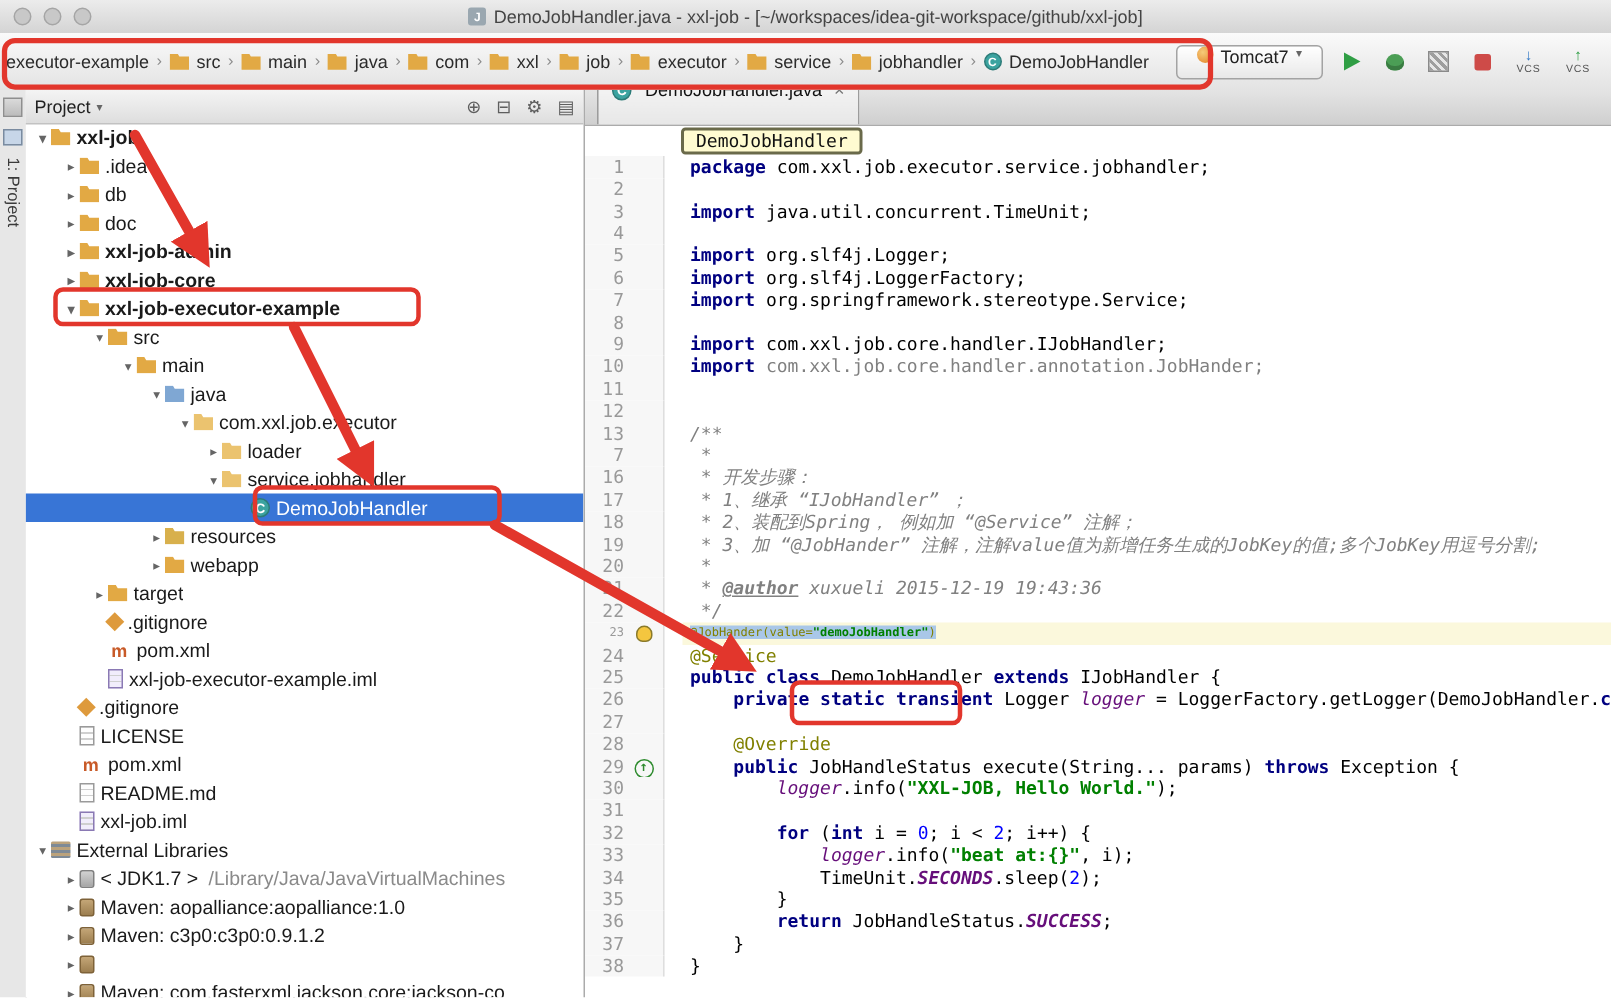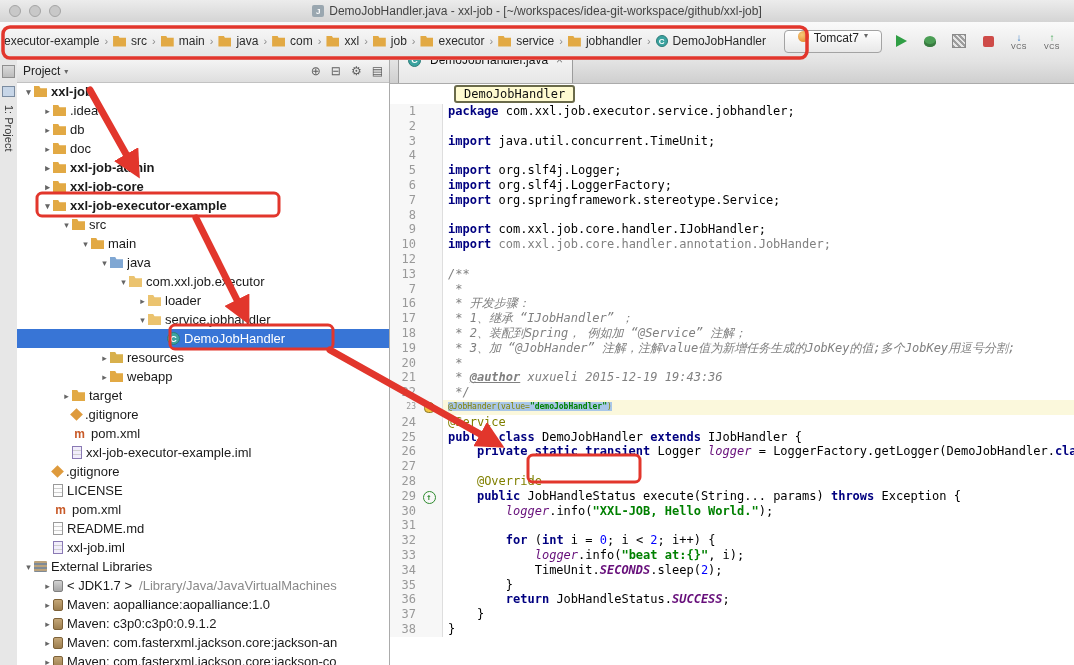--- a/index.html
+++ b/index.html
@@ -99,21 +99,21 @@
   .tab-close{color:#777;font-size:12px;margin-left:3px;}
   .chip-row{height:20px;display:flex;align-items:center;padding-left:64px;background:#FFF;}
   .chip{border:2px solid #6A6A4A;background:#FFFBD1;border-radius:3px;padding:0 8px;
     font-family:"DejaVu Sans Mono",monospace;font-size:12px;color:#111;}
   .code{position:absolute;left:0;right:0;top:44px;bottom:0;overflow:hidden;
     font-family:"DejaVu Sans Mono",monospace;font-size:12px;background:#FFF;}
   .crow{height:14.8px;line-height:14.8px;display:flex;white-space:pre;}
   .gut{width:53px;flex:none;display:flex;background:#F7F7F7;border-right:1px solid #DEDEDE;box-sizing:border-box;}
   .ln{width:26px;flex:none;text-align:right;color:#999;}
   .mk{flex:1;display:flex;justify-content:center;}
-  .ct{flex:1;padding-left:5px;overflow:hidden;}
+  .ct{flex:1;padding-left:5px;overflow:hidden;margin-left:12px;}
   .crow.caret .ct{background:#FBF8DC;}
   .selbg{background:#A9C7E8;}
   .kw{color:#000080;font-weight:bold;}
   .str{color:#008000;font-weight:bold;}
   .com{color:#808080;font-style:italic;}
   .doctag{color:#808080;font-style:italic;font-weight:bold;text-decoration:underline;}
   .ann{color:#808000;}
   .fld{color:#660E7A;font-style:italic;}
   .stc{color:#660E7A;font-style:italic;font-weight:bold;}
   .num{color:#0000FF;}
@@ -387,21 +387,20 @@
         <span class="tlabel">Maven: aopalliance:aopalliance:1.0</span>
       </div>
       <div class="trow" style="padding-left: 25px;">
         <span class="arrow">▸</span>
         <span class="ticon icon-lib"></span>
         <span class="tlabel">Maven: c3p0:c3p0:0.9.1.2</span>
       </div>
       <div class="trow" style="padding-left: 25px;">
         <span class="arrow">▸</span>
         <span class="ticon icon-lib"></span>
-        <span class="tlabel">Maven: com.fasterxml.jackson.core:jackson-an</span>
       </div>
       <div class="trow" style="padding-left: 25px;">
         <span class="arrow">▸</span>
         <span class="ticon icon-lib"></span>
         <span class="tlabel">Maven: com.fasterxml.jackson.core:jackson-co</span>
       </div>
     </div>
 </div>
 
 <div class="editor">
@@ -420,20 +419,21 @@
         <div class="crow"><span class="gut"><span class="ln">1</span><span class="mk"></span></span><span class="ct"><span class="kw">package</span><span> com.xxl.job.executor.service.jobhandler;</span></span></div>
         <div class="crow"><span class="gut"><span class="ln">2</span><span class="mk"></span></span><span class="ct"></span></div>
         <div class="crow"><span class="gut"><span class="ln">3</span><span class="mk"></span></span><span class="ct"><span class="kw">import</span><span> java.util.concurrent.TimeUnit;</span></span></div>
         <div class="crow"><span class="gut"><span class="ln">4</span><span class="mk"></span></span><span class="ct"></span></div>
         <div class="crow"><span class="gut"><span class="ln">5</span><span class="mk"></span></span><span class="ct"><span class="kw">import</span><span> org.slf4j.Logger;</span></span></div>
         <div class="crow"><span class="gut"><span class="ln">6</span><span class="mk"></span></span><span class="ct"><span class="kw">import</span><span> org.slf4j.LoggerFactory;</span></span></div>
         <div class="crow"><span class="gut"><span class="ln">7</span><span class="mk"></span></span><span class="ct"><span class="kw">import</span><span> org.springframework.stereotype.Service;</span></span></div>
         <div class="crow"><span class="gut"><span class="ln">8</span><span class="mk"></span></span><span class="ct"></span></div>
         <div class="crow"><span class="gut"><span class="ln">9</span><span class="mk"></span></span><span class="ct"><span class="kw">import</span><span> com.xxl.job.core.handler.IJobHandler;</span></span></div>
         <div class="crow"><span class="gut"><span class="ln">10</span><span class="mk"></span></span><span class="ct"><span class="kw">import</span><span class="gray"> com.xxl.job.core.handler.annotation.JobHander;</span></span></div>
+        <div class="crow"><span class="gut"><span class="ln">11</span><span class="mk"></span></span><span class="ct"></span></div>
         <div class="crow"><span class="gut"><span class="ln">12</span><span class="mk"></span></span><span class="ct"></span></div>
         <div class="crow"><span class="gut"><span class="ln">13</span><span class="mk"></span></span><span class="ct"><span class="com">/**</span></span></div>
         <div class="crow"><span class="gut"><span class="ln">7</span><span class="mk"></span></span><span class="ct"><span class="com"> *</span></span></div>
         <div class="crow"><span class="gut"><span class="ln">16</span><span class="mk"></span></span><span class="ct"><span class="com"> * 开发步骤：</span></span></div>
         <div class="crow"><span class="gut"><span class="ln">17</span><span class="mk"></span></span><span class="ct"><span class="com"> * 1、继承 “IJobHandler” ；</span></span></div>
         <div class="crow"><span class="gut"><span class="ln">18</span><span class="mk"></span></span><span class="ct"><span class="com"> * 2、装配到Spring， 例如加 “@Service” 注解；</span></span></div>
         <div class="crow"><span class="gut"><span class="ln">19</span><span class="mk"></span></span><span class="ct"><span class="com"> * 3、加 “@JobHander” 注解，注解value值为新增任务生成的JobKey的值;多个JobKey用逗号分割;</span></span></div>
         <div class="crow"><span class="gut"><span class="ln">20</span><span class="mk"></span></span><span class="ct"><span class="com"> *</span></span></div>
         <div class="crow"><span class="gut"><span class="ln">21</span><span class="mk"></span></span><span class="ct"><span class="com"> * </span><span class="doctag">@author</span><span class="com"> xuxueli 2015-12-19 19:43:36</span></span></div>
         <div class="crow"><span class="gut"><span class="ln">22</span><span class="mk"></span></span><span class="ct"><span class="com"> */</span></span></div>

